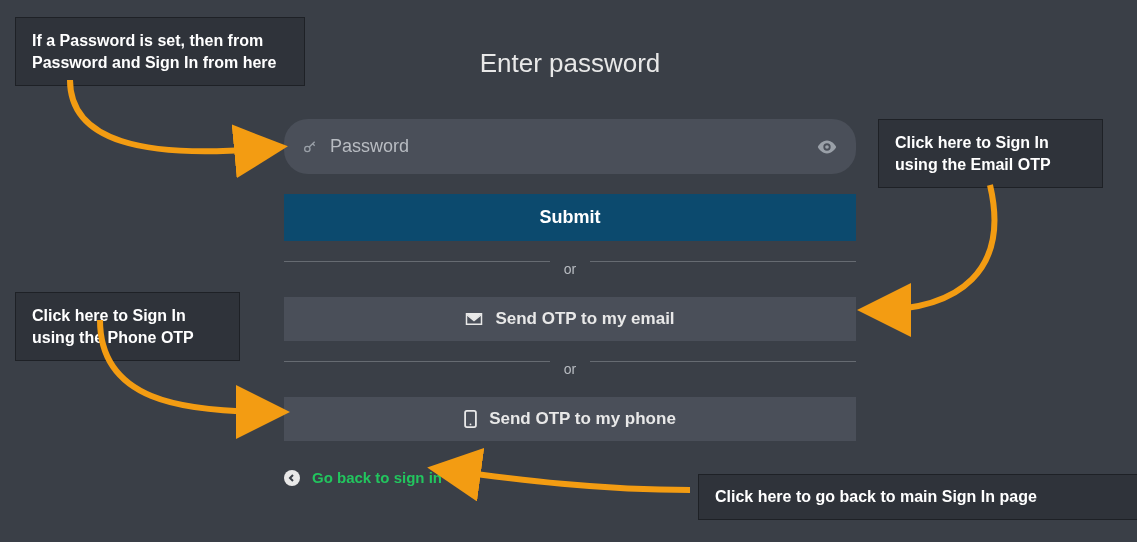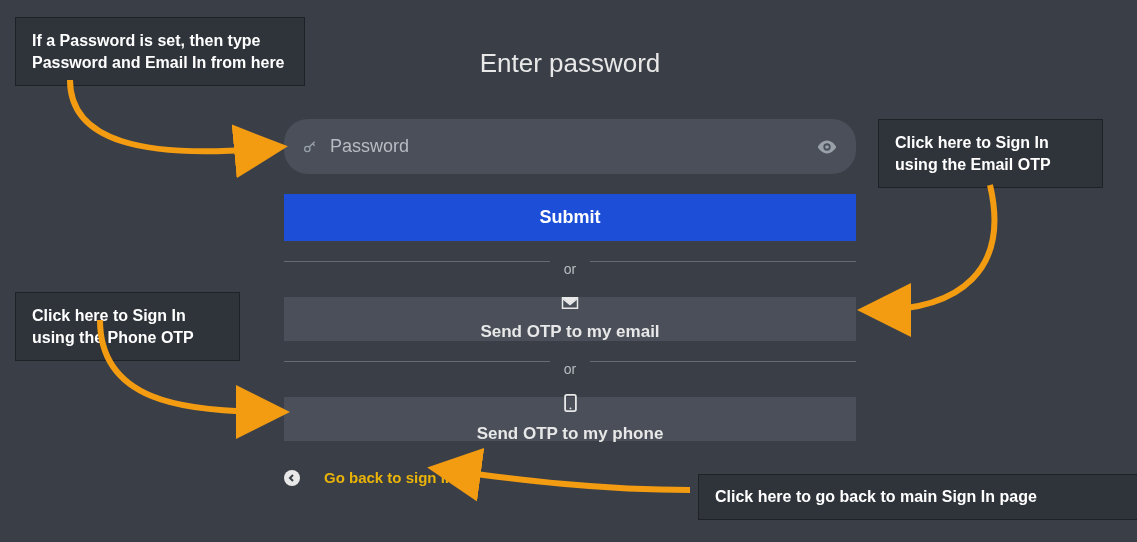--- a/index.html
+++ b/index.html
@@ -52,21 +52,21 @@
     color: #b8bcc2;
   }
   .input-wrap .eye-icon {
     color: #9aa0a8;
     cursor: pointer;
     flex-shrink: 0;
   }
   .submit-btn {
     width: 100%;
     height: 47px;
-    background: #1d4ed8;
+    background: #0c4a6e;
     color: #fff;
     border: none;
     font-size: 18px;
     font-weight: 600;
     cursor: pointer;
   }
   .divider {
     display: flex;
     align-items: flex-start;
     margin: 20px 0;
@@ -87,30 +87,29 @@
     background: #4a4f59;
     color: #e8e8e8;
     border: none;
     font-size: 17px;
     font-weight: 600;
     cursor: pointer;
     display: flex;
     align-items: center;
     justify-content: center;
     gap: 12px;
-    flex-direction: column;
   }
   .go-back {
     display: flex;
     align-items: center;
-    gap: 24px;
+    gap: 12px;
     margin-top: 28px;
     font-size: 15px;
     font-weight: 600;
-    color: #eab308;
+    color: #22c55e;
     cursor: pointer;
   }
   .go-back .arrow-circle {
     width: 16px;
     height: 16px;
     border-radius: 50%;
     background: #e8e8e8;
     display: flex;
     align-items: center;
     justify-content: center;
@@ -198,21 +197,21 @@
   <div class="go-back">
     <span class="arrow-circle">
       <svg width="10" height="10" viewBox="0 0 10 10">
         <path d="M6 2 L3 5 L6 8" fill="none" stroke="#3a3f47" stroke-width="2"></path>
       </svg>
     </span>
     <span>Go back to sign in</span>
   </div>
 </div>
 
-<div class="callout callout-1">If a Password is set, then type Password and Email In from here</div>
+<div class="callout callout-1">If a Password is set, then from Password and Sign In from here</div>
 <div class="callout callout-2">Click here to Sign In using the Email OTP</div>
 <div class="callout callout-3">Click here to Sign In using the Phone OTP</div>
 <div class="callout callout-4">Click here to go back to main Sign In page</div>
 
 <svg class="arrow-svg" style="left:0;top:0;width:1137px;height:542px;pointer-events:none">
   <defs>
     <marker id="ah" markerWidth="9" markerHeight="9" refX="6" refY="4.5" orient="auto">
       <path d="M0,0 L9,4.5 L0,9 z" fill="#f39c12"></path>
     </marker>
   </defs>

